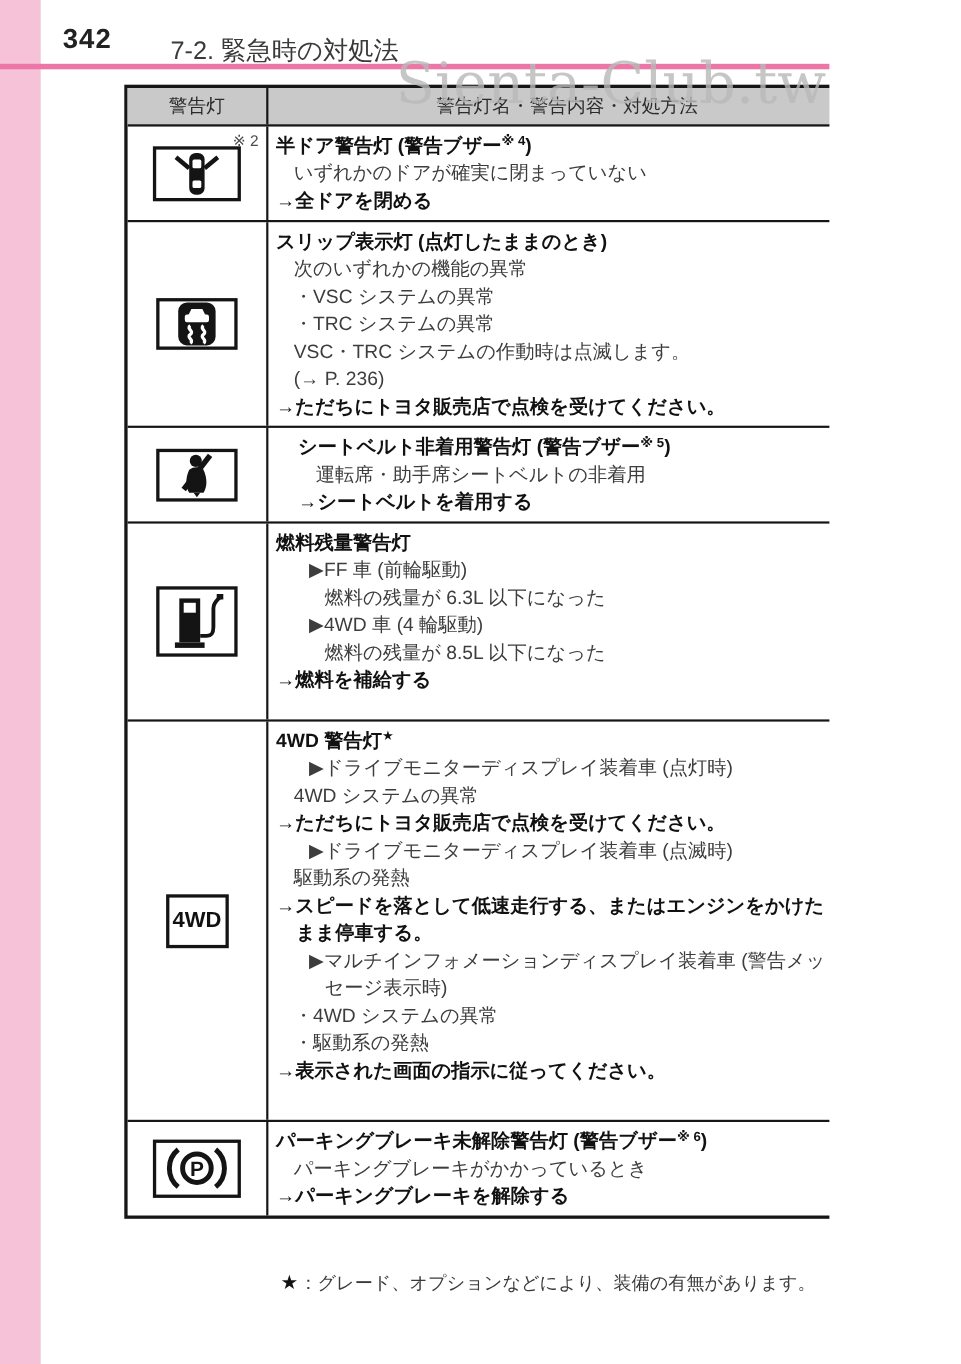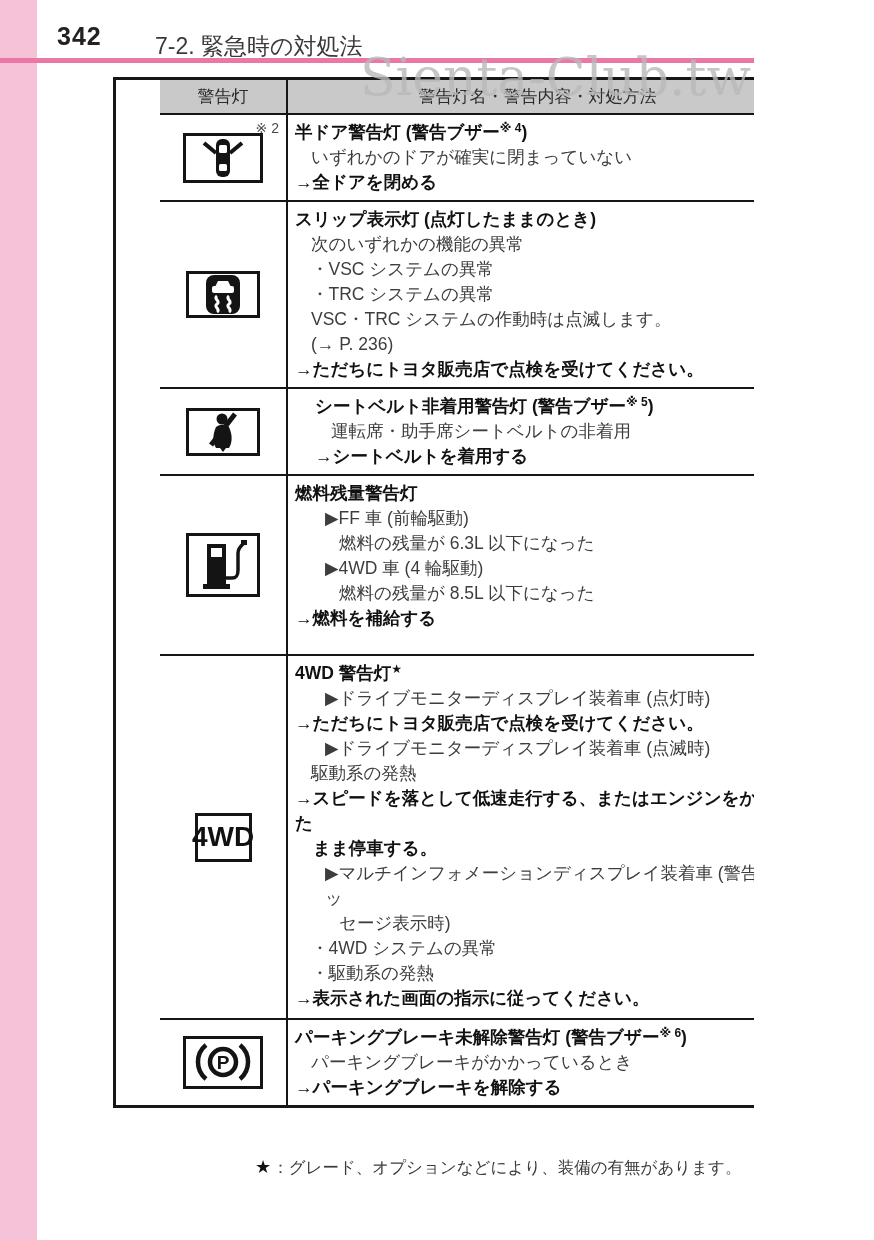--- a/index.html
+++ b/index.html
@@ -11,36 +11,36 @@
   .page-num{position:absolute;left:57px;top:22px;font-size:25px;font-weight:bold;color:#222;letter-spacing:1px;}
   .section-title{position:absolute;left:155px;top:31px;font-size:23px;color:#3a3a3a;}
   .pink-rule{position:absolute;left:0;top:58px;width:874px;height:5px;background:#ec77a7;}
   .watermark{
     position:absolute; right:3px; top:47px; z-index:6;
     font-family:"DejaVu Serif","Liberation Serif",serif;
     font-size:52px; color:#b9b9b9; opacity:.8; white-space:nowrap; pointer-events:none;
   }
   .wtable{
     position:absolute; left:113px; top:77px; width:677px;
-    border:3px solid #161616; box-sizing:border-box; background:#fff;padding-left:44px;
+    border:3px solid #161616; box-sizing:border-box; background:#fff;
   }
   .thead{display:flex; background:#c9c9c9; border-bottom:2px solid #161616; height:33px;}
   .th{display:flex;align-items:center;justify-content:center;font-size:17px;color:#2b2b2b;}
   .col-icon{width:128px; border-right:2px solid #161616; box-sizing:border-box; flex:none;}
   .col-desc{flex:1;}
   .trow{display:flex; border-bottom:2px solid #161616;}
   .trow:last-child{border-bottom:none;}
   .icon-cell{position:relative; display:flex; align-items:center; justify-content:center;}
   .icon-note{position:absolute; top:5px; right:7px; font-size:14px; color:#4a4a4a;}
   .iconbox{background:#fff; border:3px solid #141414; display:flex; align-items:center; justify-content:center; box-sizing:border-box;}
   .box-door{width:80px;height:50px;}
   .box-slip{width:74px;height:47px;}
   .box-belt{width:74px;height:48px;}
   .box-fuel{width:74px;height:64px;}
-  .box-4wd{width:57px;height:49px;font-weight:bold;font-size:28px;color:#111;letter-spacing:0;}
+  .box-4wd{width:57px;height:49px;font-weight:bold;font-size:20px;color:#111;letter-spacing:0;}
   .box-park{width:80px;height:53px;}
   .text-cell{padding:5px 8px 5px 7px; box-sizing:border-box;}
   .ln{font-size:17.5px; line-height:25px; color:#3d3d3d;}
   .ln.title{font-weight:bold; color:#111;}
   .ln.body{padding-left:16px;}
   .ln.bullet{padding-left:16px;}
   .ln.tri{padding-left:30px; margin-top:0;}
   .ln.tricont{padding-left:44px;}
   .ln.action{font-weight:bold; color:#111;}
   .ln.actioncont{font-weight:bold; color:#111; padding-left:18px;}
@@ -154,20 +154,21 @@
 
     <div class="trow r5">
       <div class="icon-cell col-icon">
         <span class="iconbox box-4wd">
           <span>4WD</span>
         </span>
       </div>
       <div class="text-cell col-desc">
           <div class="ln title"><span>4WD 警告灯</span><sup>★</sup></div>
           <div class="ln tri"><span>▶ドライブモニターディスプレイ装着車 (点灯時)</span></div>
+          <div class="ln body"><span>4WD システムの異常</span></div>
           <div class="ln action"><span>→ただちにトヨタ販売店で点検を受けてください。</span></div>
           <div class="ln tri"><span>▶ドライブモニターディスプレイ装着車 (点滅時)</span></div>
           <div class="ln body"><span>駆動系の発熱</span></div>
           <div class="ln action"><span>→スピードを落として低速走行する、またはエンジンをかけた</span></div>
           <div class="ln actioncont"><span>まま停車する。</span></div>
           <div class="ln tri"><span>▶マルチインフォメーションディスプレイ装着車 (警告メッ</span></div>
           <div class="ln tricont"><span>セージ表示時)</span></div>
           <div class="ln bullet"><span>・4WD システムの異常</span></div>
           <div class="ln bullet"><span>・駆動系の発熱</span></div>
           <div class="ln action"><span>→表示された画面の指示に従ってください。</span></div>

